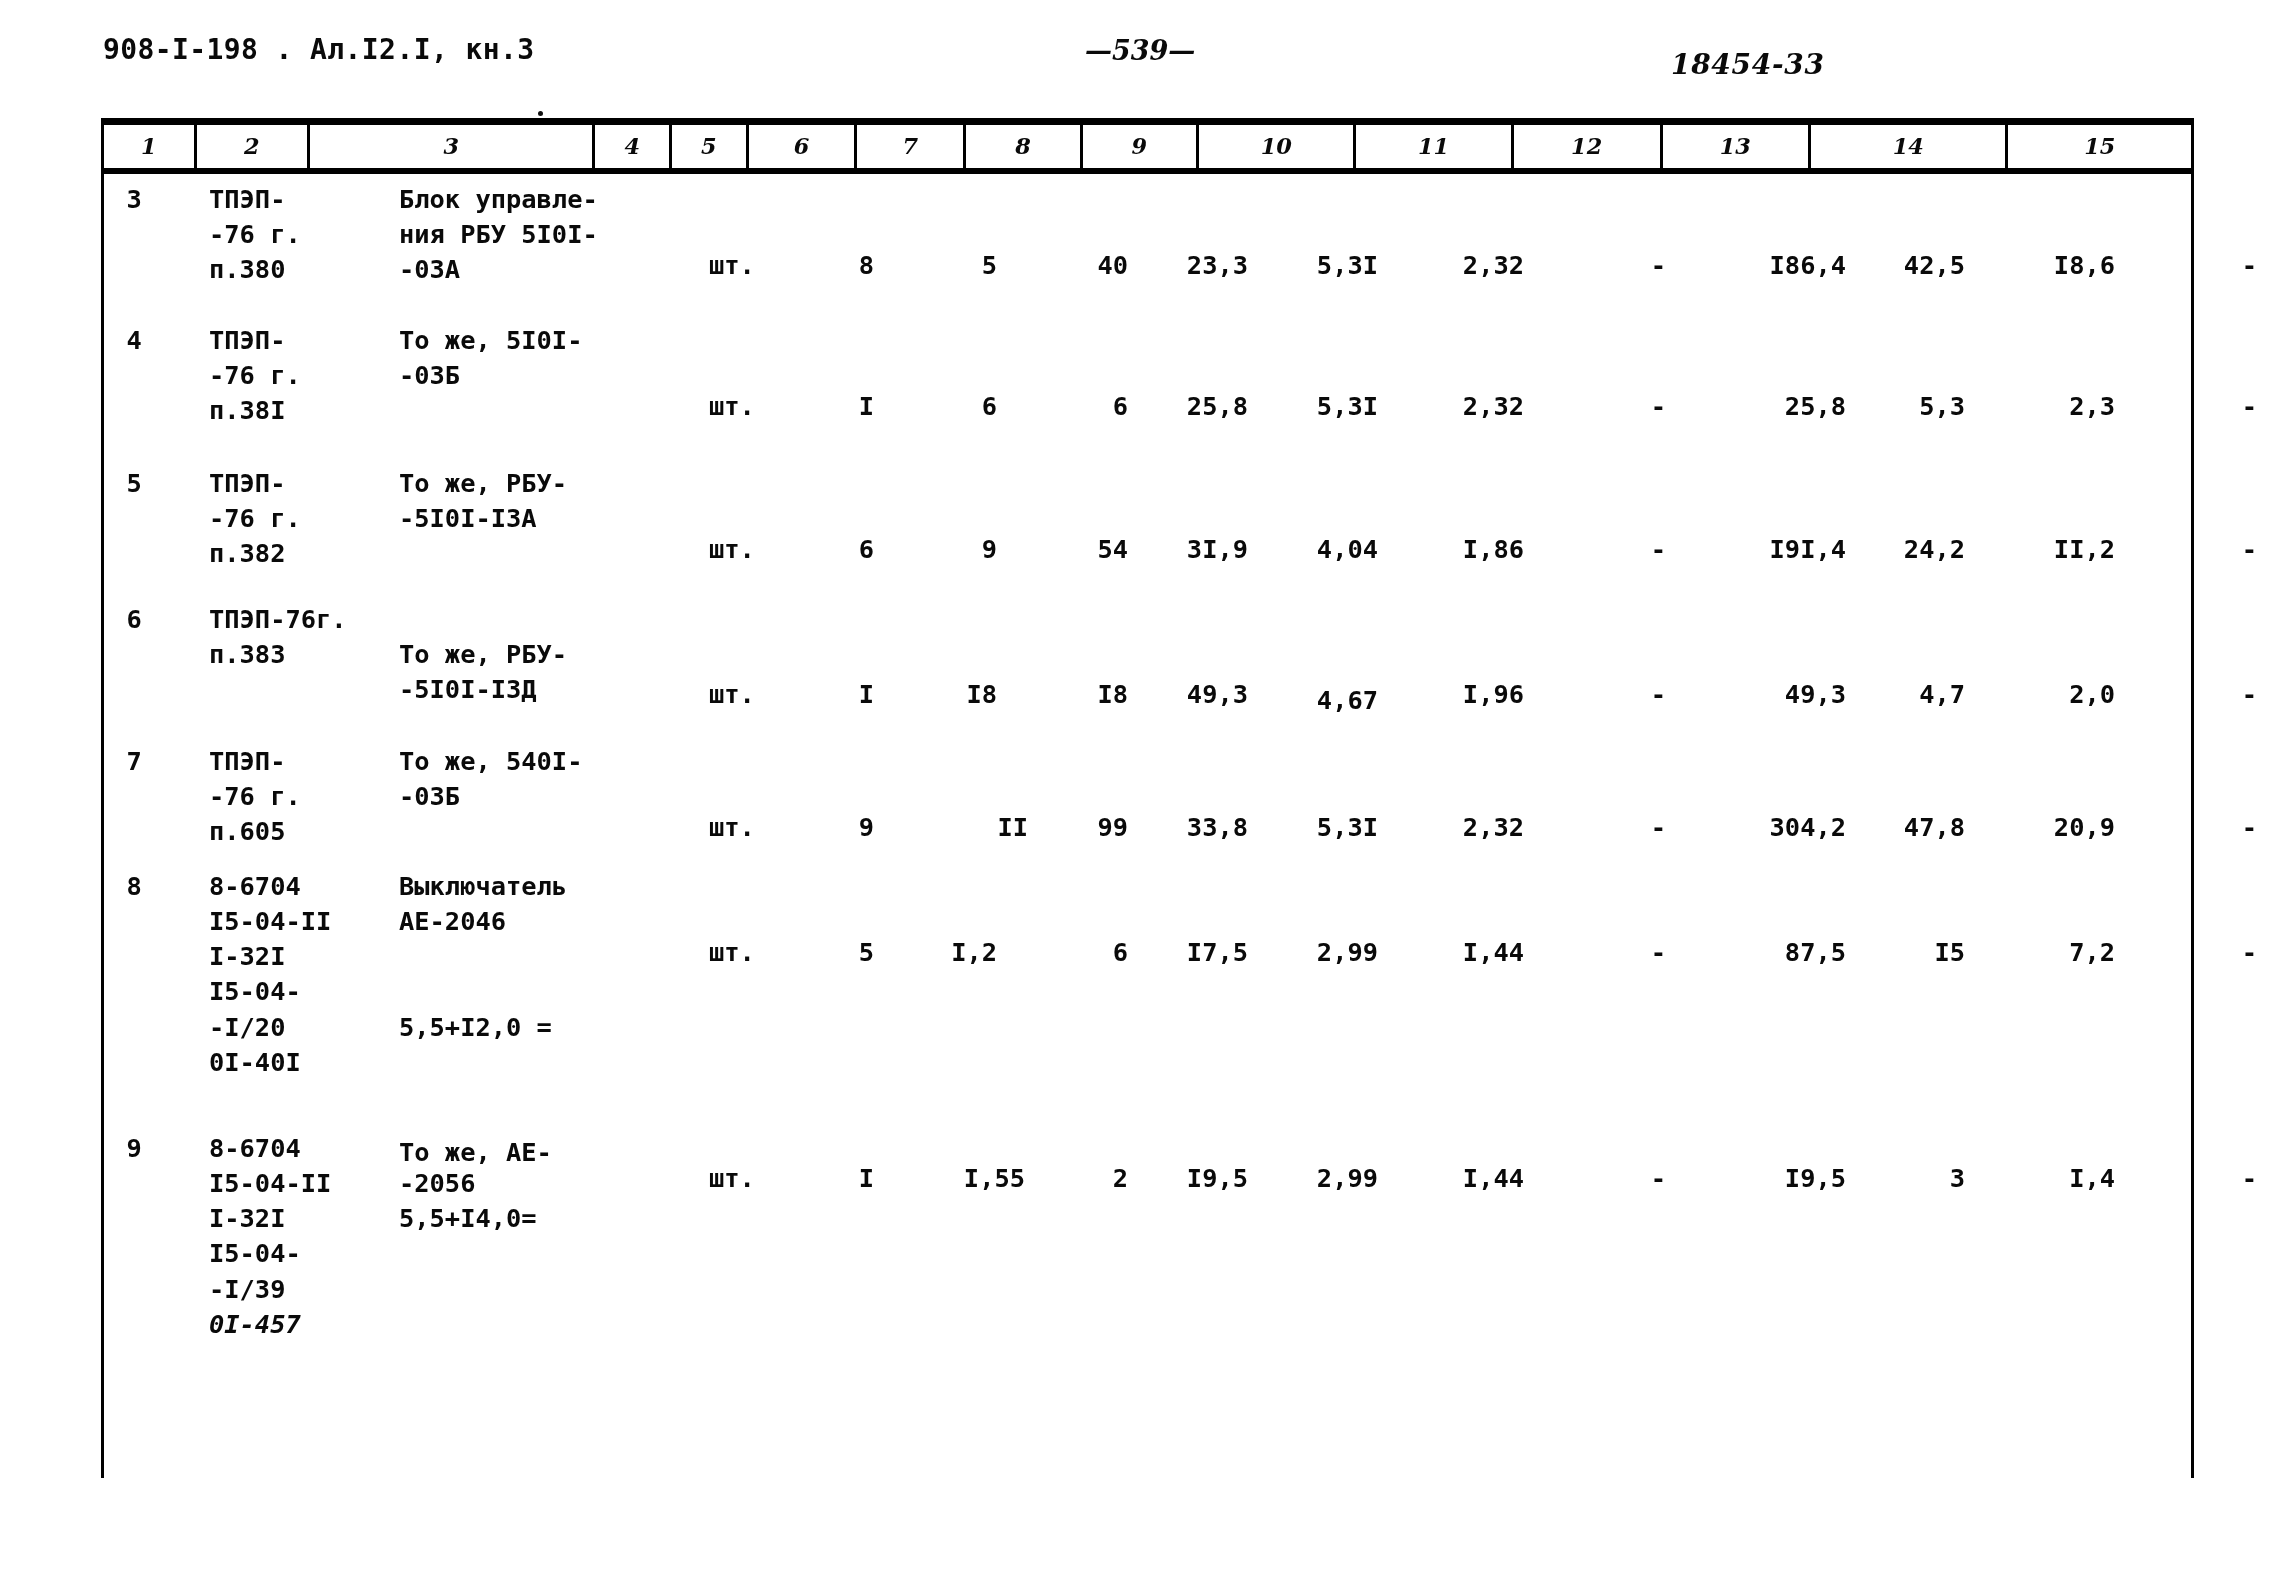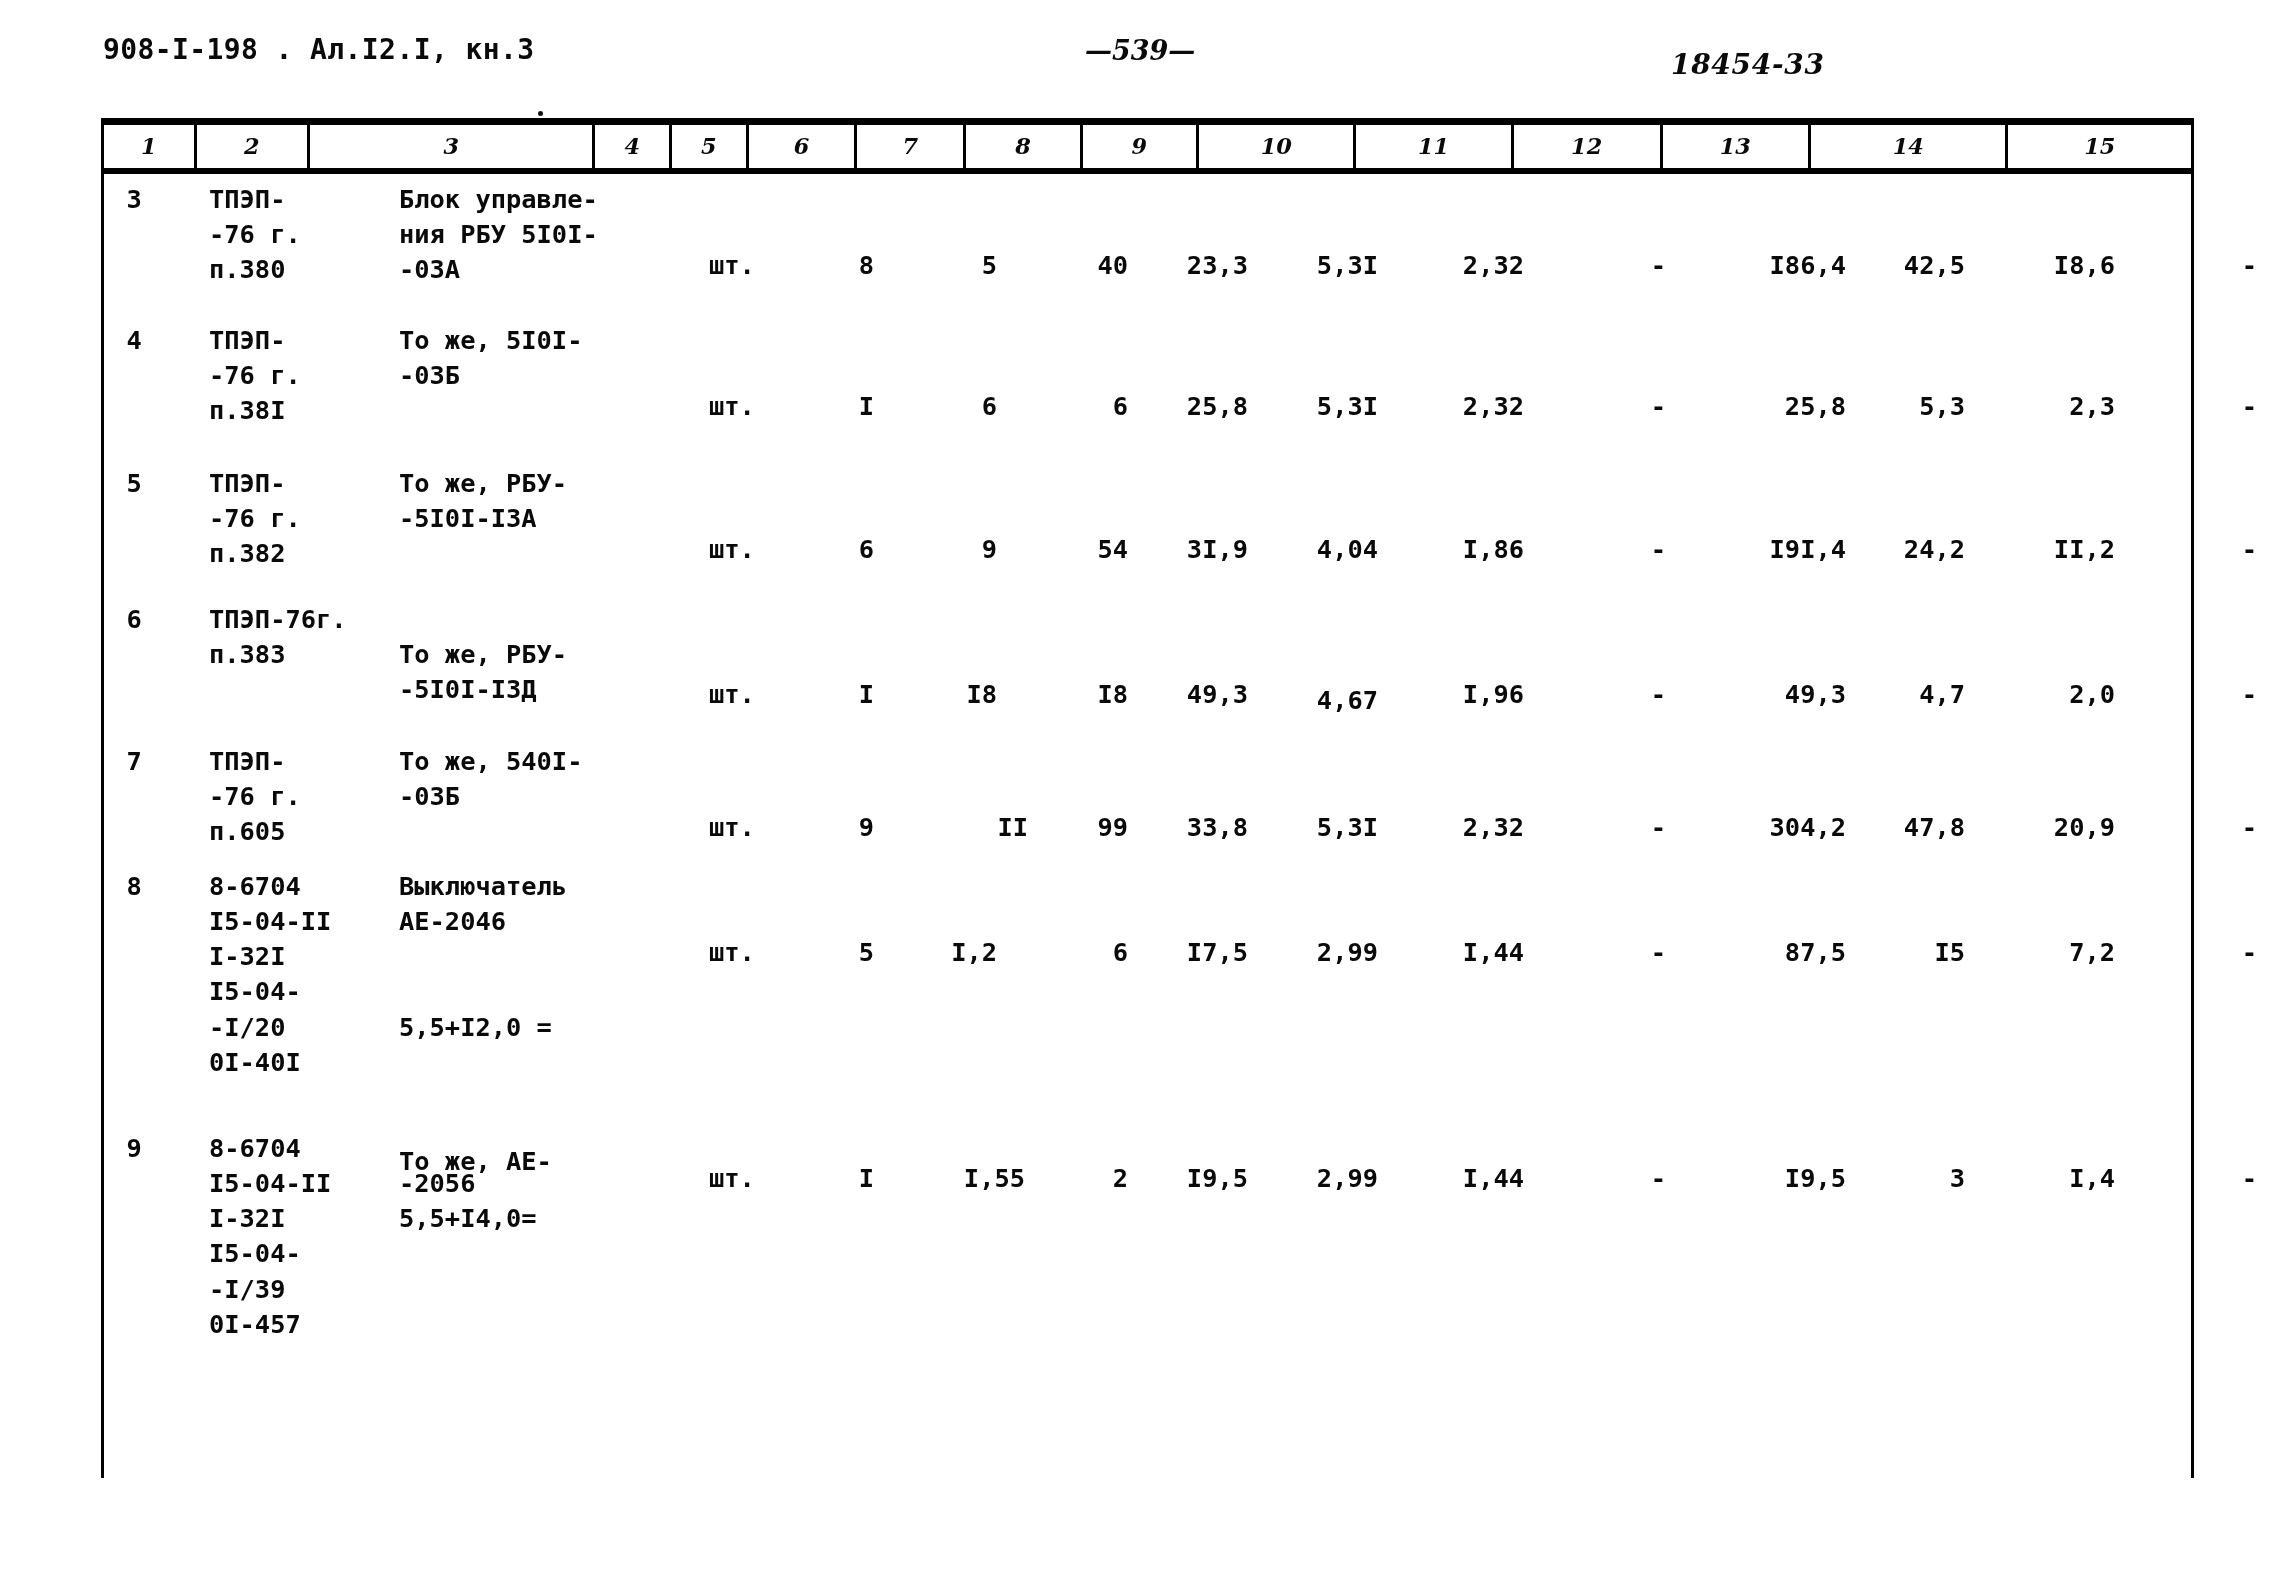--- a/index.html
+++ b/index.html
@@ -305,22 +305,22 @@
         <div class="cell num" style="top: 66px; left: 0px; width: 2011px;">7,2</div>
         <div class="cell num" style="top: 66px; left: 0px; width: 2153px;">-</div>
       </div>
       <div class="row" style="top: 957px;">
         <div class="cell " style="top: 0px; left: 22.4px;">9</div>
         <div class="cell " style="top: 0px; left: 105px;">8-6704</div>
         <div class="cell " style="top: 35px; left: 105px;">I5-04-II</div>
         <div class="cell " style="top: 70px; left: 105px;">I-32I</div>
         <div class="cell " style="top: 105px; left: 105px;">I5-04-</div>
         <div class="cell " style="top: 141px; left: 105px;">-I/39</div>
-        <div class="cell " style="top: 176px; left: 105px;">0I-457</div>
-        <div class="cell " style="top: 13px; left: 295px;">То же, АЕ-</div>
+        <div class="cell " style="top: 176px; left: 105px; font-style: italic;">0I-457</div>
+        <div class="cell " style="top: 4px; left: 295px;">То же, АЕ-</div>
         <div class="cell " style="top: 35px; left: 295px;">-2056</div>
         <div class="cell " style="top: 70px; left: 295px;">5,5+I4,0=</div>
         <div class="cell " style="top: 30px; left: 605px;">шт.</div>
         <div class="cell num" style="top: 30px; left: 0px; width: 770px;">I</div>
         <div class="cell num" style="top: 30px; left: 0px; width: 893px; padding-left: 28px;">I,55</div>
         <div class="cell num" style="top: 30px; left: 0px; width: 1024px;">2</div>
         <div class="cell num" style="top: 30px; left: 0px; width: 1144px;">I9,5</div>
         <div class="cell num" style="top: 30px; left: 0px; width: 1274px;">2,99</div>
         <div class="cell num" style="top: 30px; left: 0px; width: 1420px;">I,44</div>
         <div class="cell num" style="top: 30px; left: 0px; width: 1562px;">-</div>

